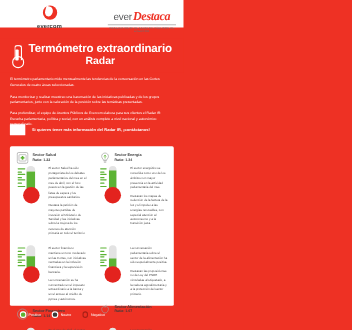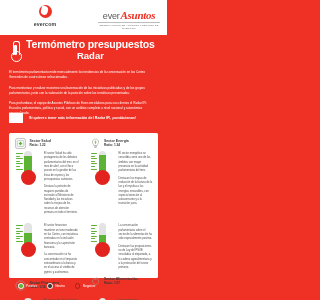--- a/index.html
+++ b/index.html
@@ -6,21 +6,21 @@
   body{
     width:167px;height:300px;overflow:hidden;
     background:#ee3124;
     font-family:"Liberation Sans", sans-serif;
     -webkit-font-smoothing:antialiased;
   }
   .page{position:relative;width:167px;height:300px;background:#ee3124;}
 
   
   .logobar{
-    position:absolute;left:0;top:0;width:167px;height:35px;
+    position:absolute;left:0;top:0;width:167px;height:25px;
     background:#ffffff;display:flex;align-items:center;
   }
   .logo-ever{
     position:absolute;left:17px;top:5px;width:56px;
     display:flex;flex-direction:column;align-items:center;
   }
   .ever-mark{
     width:13px;height:13px;border-radius:50%;
     background:#ee3124;position:relative;
   }
@@ -151,35 +151,35 @@
 <div class="page">
 
   <div class="logobar">
     <div class="logo-ever">
       <div class="ever-mark"></div>
       <div class="ever-word">evercom</div>
     </div>
     <div class="logo-pol">
       <div class="pol-line">
         <span class="pol-ever">ever</span>
-        <span class="pol-politics">Asuntos</span>
+        <span class="pol-politics">Destaca</span>
       </div>
       <div class="pol-rule"></div>
       <div class="pol-sub">OBSERVATORIO DE ASUNTOS PÚBLICOS DE EVERCOM</div>
     </div>
   </div>
 
   <div class="banner">
     <div class="banner-icon">
       <div class="tube"></div>
       <div class="merc"></div>
       <div class="bulb"></div>
     </div>
     <div class="banner-text">
-      <div class="banner-t1">Termómetro presupuestos</div>
+      <div class="banner-t1">Termómetro extraordinario</div>
       <div class="banner-t2">Radar</div>
     </div>
   </div>
 
   <div class="intro">
     <p>El termómetro parlamentario mide mensualmente las tendencias de la conversación en las Cortes Generales de cuatro áreas seleccionadas.</p>
     <p>Para monitorizar y realizar muestreo una baremación de las iniciativas publicadas y de los grupos parlamentarios, junto con la valoración de la posición sobre las temáticas presentadas.</p>
     <p>Para profundizar, el equipo de Asuntos Públicos de Evercom elabora para sus clientes el Radar IR: Escucha parlamentaria, política y social, con un análisis completo a nivel nacional y autonómico personalizado.</p>
   </div>
 

